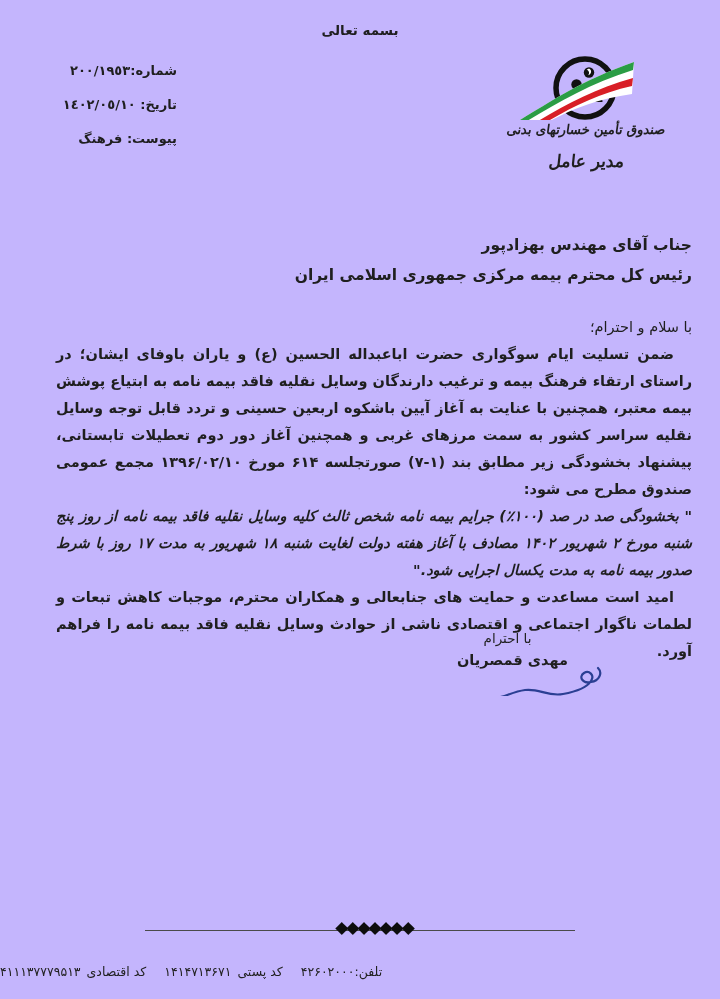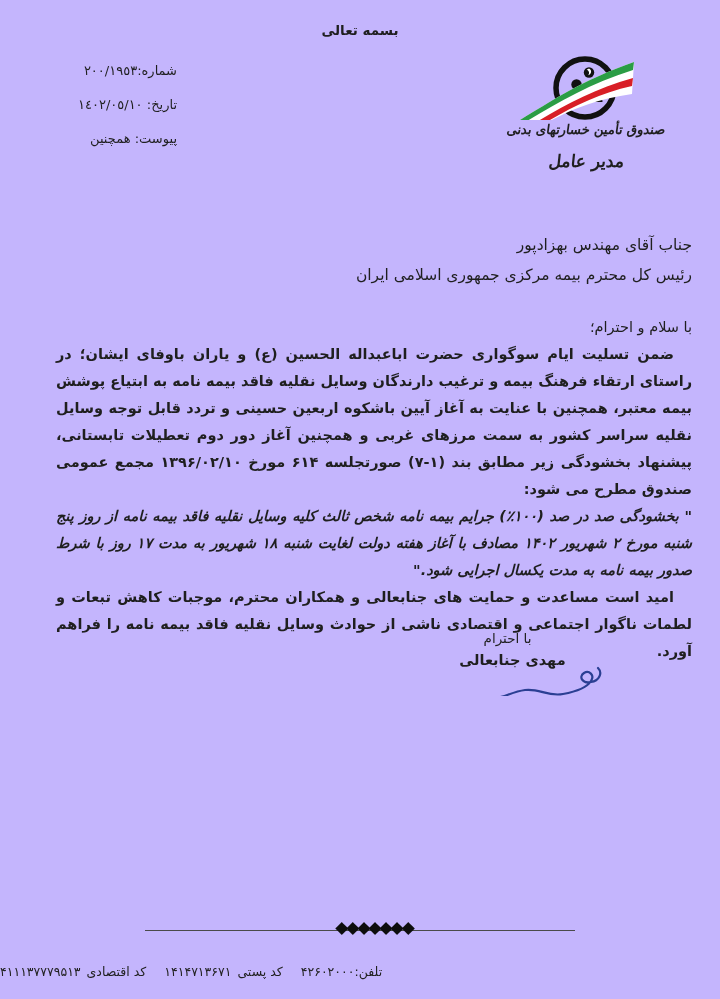--- a/index.html
+++ b/index.html
@@ -24,42 +24,42 @@
     position:absolute;top:22px;left:0;right:0;
     text-align:center;
     font-size:13.5px;font-weight:bold;
   }
   
   .meta{
     position:absolute;top:54px;left:45px;width:132px;
     font-size:13px;line-height:34px;
     text-align:right;
   }
-  .meta .row{white-space:nowrap;}
+  .meta .row{white-space:nowrap;font-weight:bold;}
   
   .logo-block{
     position:absolute;top:50px;left:505px;width:160px;
     text-align:center;
   }
   .logo-block svg{display:block;margin:0 auto;}
   .org-callig{
     margin-top:2px;
     font-size:13px;font-weight:bold;font-style:italic;
     transform:skewX(6deg);
     white-space:nowrap;
   }
   .role-callig{
     margin-top:14px;
     font-size:17px;font-weight:bold;font-style:italic;
     transform:skewX(8deg);
   }
   
   .recipient{
     position:absolute;top:230px;right:28px;left:58px;
-    text-align:right;font-weight:normal;
+    text-align:right;font-weight:bold;
     font-size:15.5px;line-height:30px;
   }
   
   .body{
     position:absolute;top:314px;right:28px;left:56px;
     font-size:14.5px;line-height:27px;
     text-align:justify;
   }
   .body p{margin:0;}
   .body .indent{text-indent:18px;font-weight:bold;}
@@ -105,21 +105,21 @@
 </head>
 <body>
 
 <div class="page">
 
   <div class="bismillah">بسمه تعالی</div>
 
   <div class="meta">
     <div class="row"><span>شماره:</span><span>٢٠٠/١٩٥٣</span></div>
     <div class="row"><span>تاریخ:</span> <span>١٤٠٢/٠٥/١٠</span></div>
-    <div class="row"><span>پیوست:</span> <span>همچنین</span></div>
+    <div class="row"><span>پیوست:</span> <span>فرهنگ</span></div>
   </div>
 
   <div class="logo-block">
     <svg width="150" height="70" viewBox="0 0 150 70" aria-hidden="true">
 
       <circle cx="75" cy="38" r="29" fill="none" stroke="#111" stroke-width="5.5"></circle>
 
       <g fill="#111">
         <circle cx="79" cy="22.5" r="5.2"></circle>
         <path d="M79 18.5 c3.2 1.5 2.6 5.8 -0.8 6.8 c1.8 -2.8 0.6 -4.8 -1.6 -5.6 z" fill="#fff"></path>
@@ -146,21 +146,21 @@
   </div>
 
   <div class="body">
     <p>با سلام و احترام؛</p>
     <p class="indent">ضمن تسلیت ایام سوگواری حضرت اباعبداله الحسین (ع) و یاران باوفای ایشان؛ در راستای ارتقاء فرهنگ بیمه و ترغیب دارندگان وسایل نقلیه فاقد بیمه نامه به ابتیاع پوشش بیمه معتبر، همچنین با عنایت به آغاز آیین باشکوه اربعین حسینی و تردد قابل توجه وسایل نقلیه سراسر کشور به سمت مرزهای غربی و همچنین آغاز دور دوم تعطیلات تابستانی، پیشنهاد بخشودگی زیر مطابق بند (۱-۷) صورتجلسه ۶۱۴ مورخ ۱۳۹۶/۰۲/۱۰ مجمع عمومی صندوق مطرح می شود:</p>
     <p class="quote">" بخشودگی صد در صد (۱۰۰٪) جرایم بیمه نامه شخص ثالث کلیه وسایل نقلیه فاقد بیمه نامه از روز پنج شنبه مورخ ۲ شهریور ۱۴۰۲ مصادف با آغاز هفته دولت لغایت شنبه ۱۸ شهریور به مدت ۱۷ روز با شرط صدور بیمه نامه به مدت یکسال اجرایی شود."</p>
     <p class="indent">امید است مساعدت و حمایت های جنابعالی و همکاران محترم، موجبات کاهش تبعات و لطمات ناگوار اجتماعی و اقتصادی ناشی از حوادث وسایل نقلیه فاقد بیمه نامه را فراهم آورد.</p>
   </div>
 
   <div class="closing-respect">با احترام</div>
-  <div class="signatory-name">مهدی جنابعالی</div>
+  <div class="signatory-name">مهدی قمصریان</div>
   <svg class="signature-svg" width="185" height="34" viewBox="0 0 185 34" aria-hidden="true">
     <path d="M 170 6
              c 5 5 1 13 -7 14
              c -8 2 -13 -5 -7 -9
              c 5 -3 11 2 7 8
              c -5 8 -17 11 -28 13
              c -15 3 -24 -6 -38 -4
              c -14 2 -21 8 -35 9
              c -23 2 -38 -1 -56 -1" fill="none" stroke="var(--signature_ink)" stroke-width="2.2" stroke-linecap="round"></path>
   </svg>

